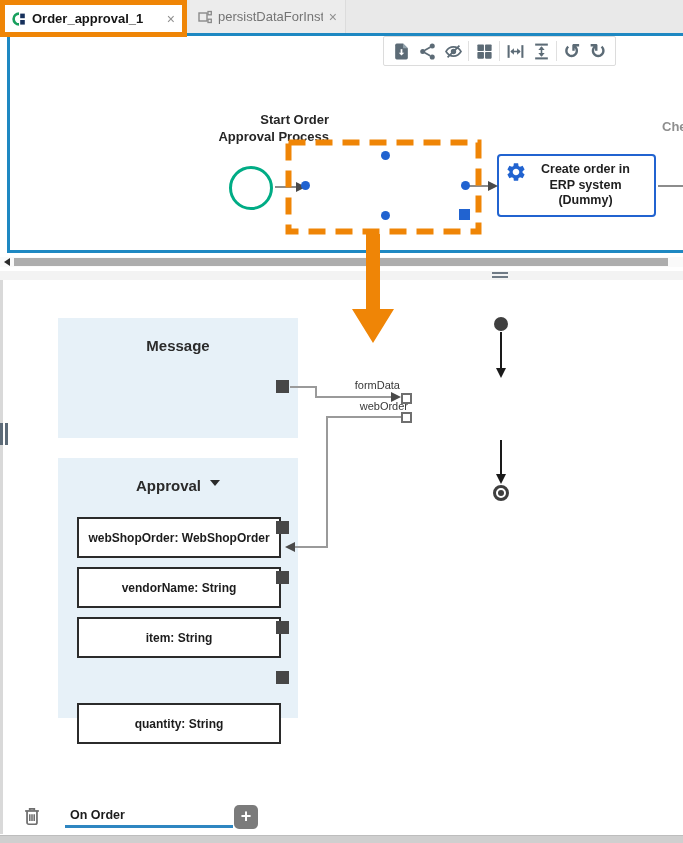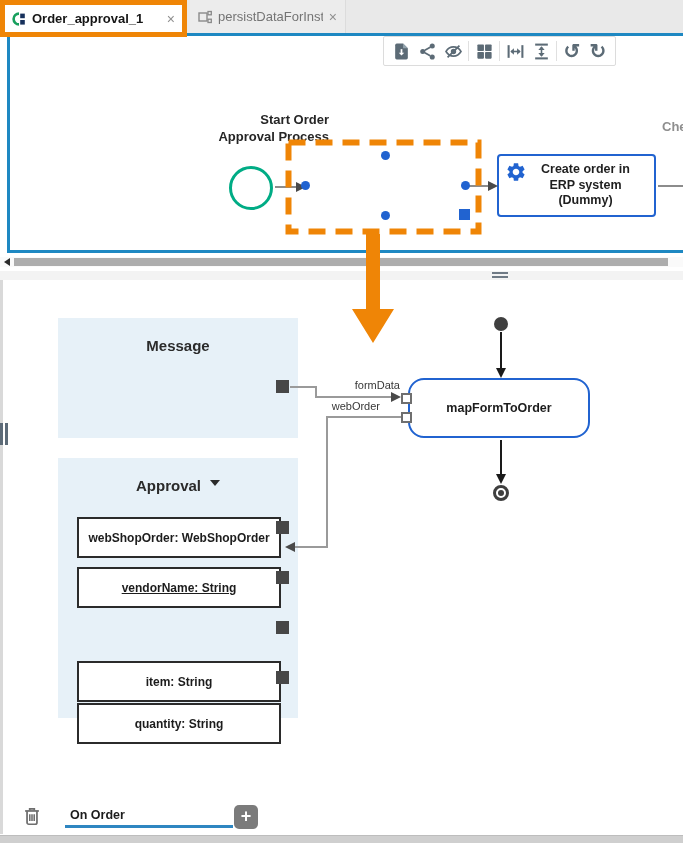--- a/index.html
+++ b/index.html
@@ -248,41 +248,38 @@
   <div class="section section-per">
     <div class="section-title">
       <span>Approval</span>
       <span class="caret-down"></span>
     </div>
   </div>
   <div class="field-box" style="top:517px;">
     <span>webShopOrder: WebShopOrder</span>
   </div>
   <span class="conn-square" style="left:276px; top:521px;"></span>
-  <div class="field-box" style="top:567px;text-decoration:underline;">
+  <div class="field-box" style="top:567px;">
     <span>vendorName: String</span>
   </div>
   <span class="conn-square" style="left:276px; top:571px;"></span>
-  <div class="field-box" style="top:617px;margin-top:44px;">
+  <div class="field-box" style="top:617px;">
     <span>item: String</span>
   </div>
   <span class="conn-square" style="left:276px; top:621px;"></span>
   <div class="field-box" style="top:703px;">
     <span>quantity: String</span>
   </div>
   <span class="conn-square" style="left:276px; top:671px;"></span>
 
   <div class="flow-dot"></div>
-  <div class="map-node">
-    <span>mapFormToOrder</span>
-  </div>
   <span class="port" style="left:401px; top:393px;"></span>
   <span class="port" style="left:401px; top:412px;"></span>
   <span class="port-label" style="left:340px; top:379px;">formData</span>
-  <span class="port-label" style="left:320px; top:400px;">webOrder</span>
+  <span class="port-label" style="left:348px; top:400px;">webOrder</span>
   <div class="flow-end">
       <i></i>
     </div>
 
   <svg class="trash-btn" viewBox="0 0 24 24">
     <path d="M4.5 6.5h15" stroke="#6E6E6E" stroke-width="1.9" fill="none"></path>
     <path d="M9.5 6V4.3h5V6" stroke="#6E6E6E" stroke-width="1.9" fill="none"></path>
     <path d="M6.6 6.5v12.6a1.9 1.9 0 0 0 1.9 1.9h7a1.9 1.9 0 0 0 1.9-1.9V6.5" stroke="#6E6E6E" stroke-width="1.9" fill="none"></path>
     <path d="M9.6 10v7.5M12 10v7.5M14.4 10v7.5" stroke="#6E6E6E" stroke-width="1.7" fill="none"></path>
   </svg>

